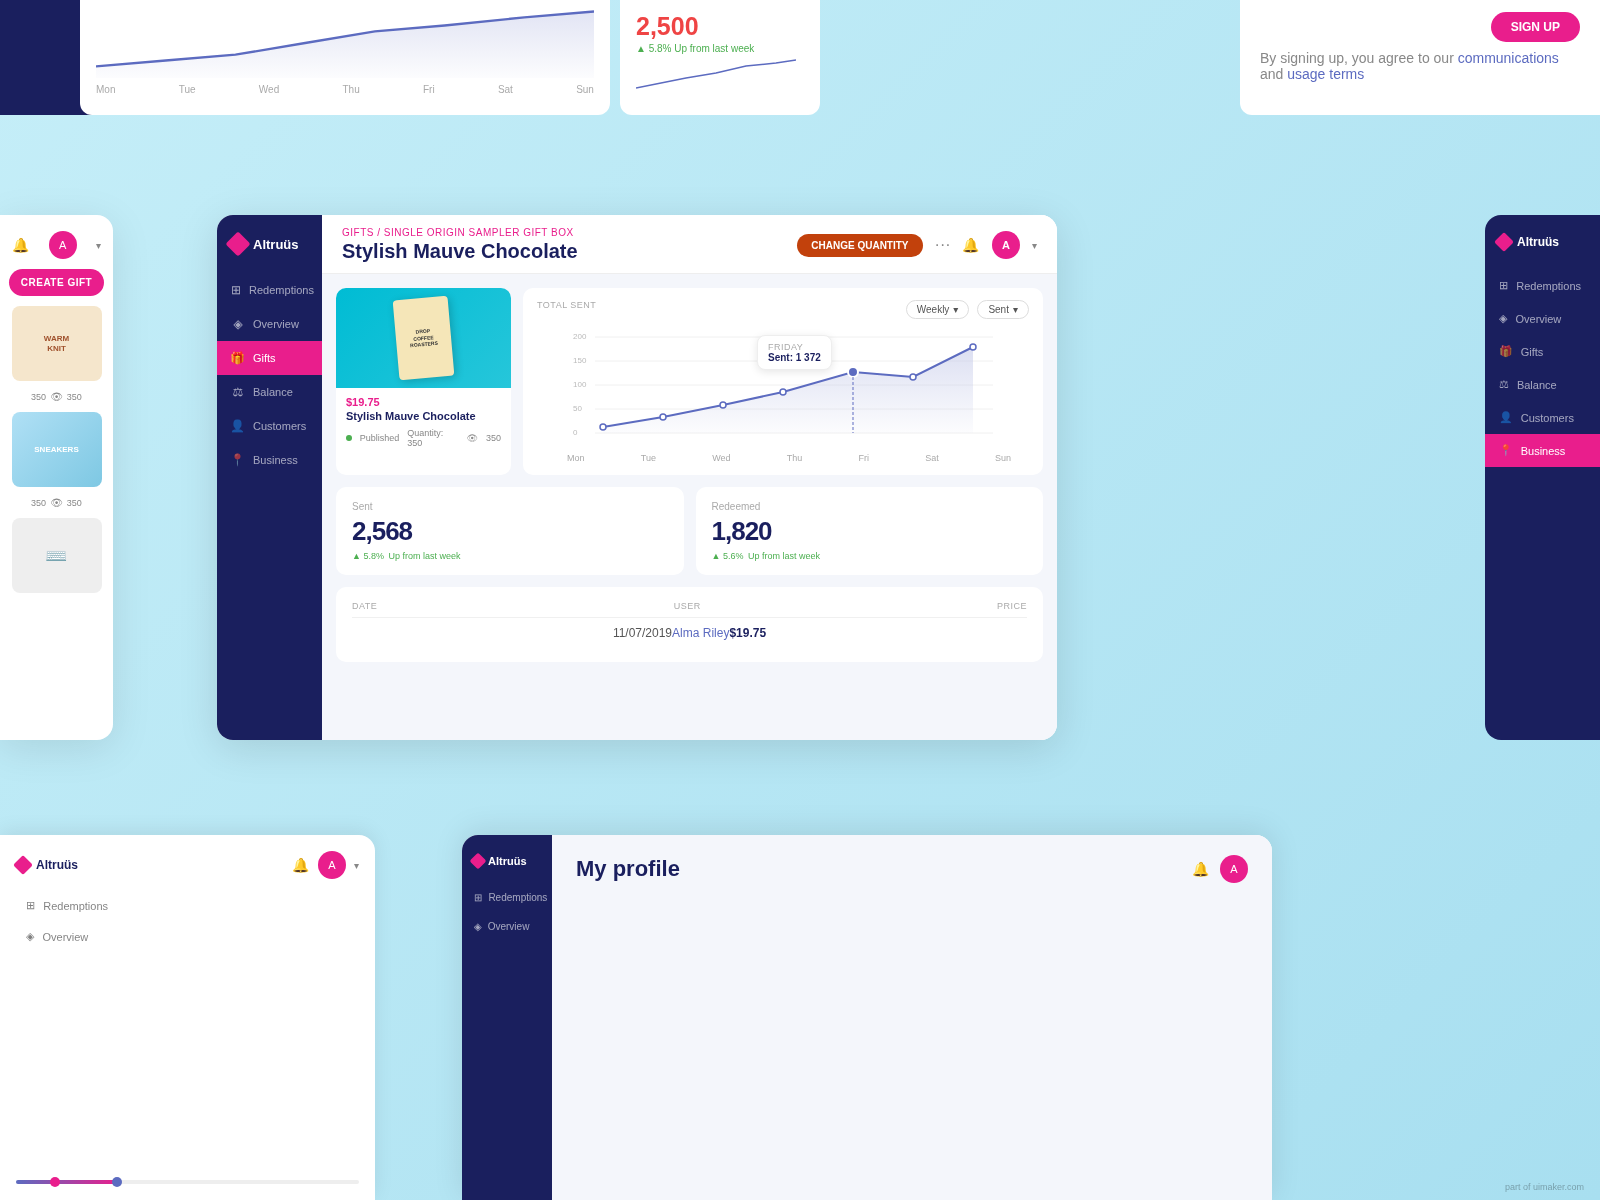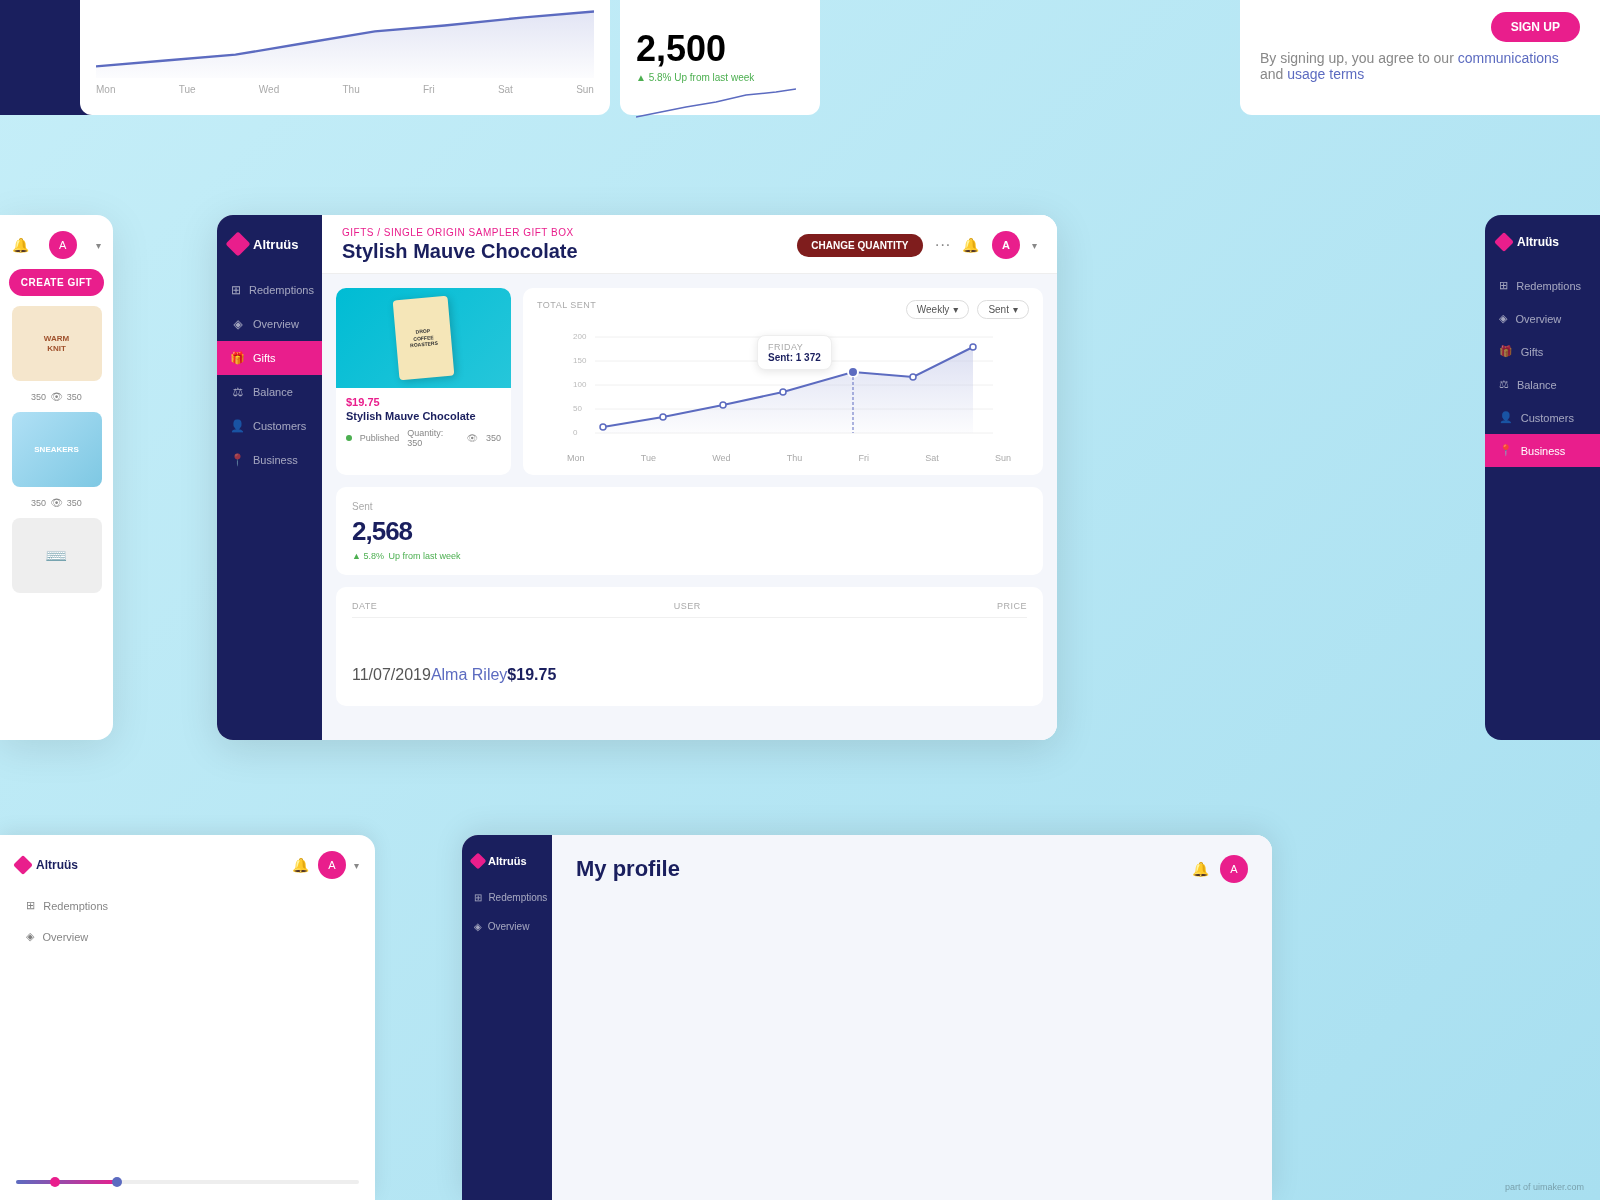--- a/index.html
+++ b/index.html
@@ -54,24 +54,24 @@
     .card-top-mid {
       position: absolute;
       top: 0; left: 620px;
       width: 200px;
       height: 115px;
       background: white;
       border-radius: 0 0 12px 12px;
       padding: 8px 16px;
     }
     .card-top-mid .stat-val {
-      font-size: 36px;
+      font-size: 25px;
       font-weight: 700;
-      color: #000000;
-      margin-top: 20px;
+      color: #ef4444;
+      margin-top: 4px;
     }
     .card-top-mid .stat-up {
       font-size: 10px;
       color: #4caf50;
       margin-top: 2px;
     }
     .card-top-mid .mini-chart { margin-top: 4px; }
 
     
     .card-top-right {
@@ -197,21 +197,21 @@
       font-size: 20px;
       font-weight: 700;
       color: #1a1f5e;
     }
     .header-actions {
       display: flex;
       align-items: center;
       gap: 12px;
     }
     .btn-change-qty {
-      background: #7f1d1d;
+      background: #c2410c;
       color: white;
       border: none;
       border-radius: 20px;
       padding: 6px 14px;
       font-size: 10px;
       font-weight: 600;
       cursor: pointer;
       text-align: center;
     }
     .dots-btn {
@@ -422,25 +422,24 @@
       justify-content: space-between;
       font-size: 9px;
       color: #aaa;
       text-transform: uppercase;
       letter-spacing: 0.5px;
       padding-bottom: 6px;
       border-bottom: 1px solid #f0f0f0;
     }
     .tx-row {
       display: flex;
-      justify-content: flex-start;
+      justify-content: center;
       align-items: center;
       padding: 8px 0;
-      font-size: 16px;
-      margin-top: 40px;
+      font-size: 12px;
     }
     .tx-date { color: #555; }
     .tx-user { color: #5c6bc0; }
     .tx-price { color: #1a1f5e; font-weight: 600; }
 
     
     .card-left {
       position: absolute;
       top: 215px; left: 0;
       width: 113px;
@@ -928,20 +927,28 @@
 
         <div class="stat-card">
           <div class="stat-label">Sent</div>
           <div class="stat-number">2,568</div>
           <div class="stat-change">
             <span>▲ 5.8%</span>
             <span>Up from last week</span>
           </div>
         </div>
 
+        <div class="stat-card">
+          <div class="stat-label">Redeemed</div>
+          <div class="stat-number">1,820</div>
+          <div class="stat-change">
+            <span>▲ 5.6%</span>
+            <span>Up from last week</span>
+          </div>
+        </div>
 
       </div>
 
       <div class="tx-card">
         <div class="tx-table">
           <div class="tx-head">
             <span>Date</span>
             <span>User</span>
             <span>Price</span>
           </div>

